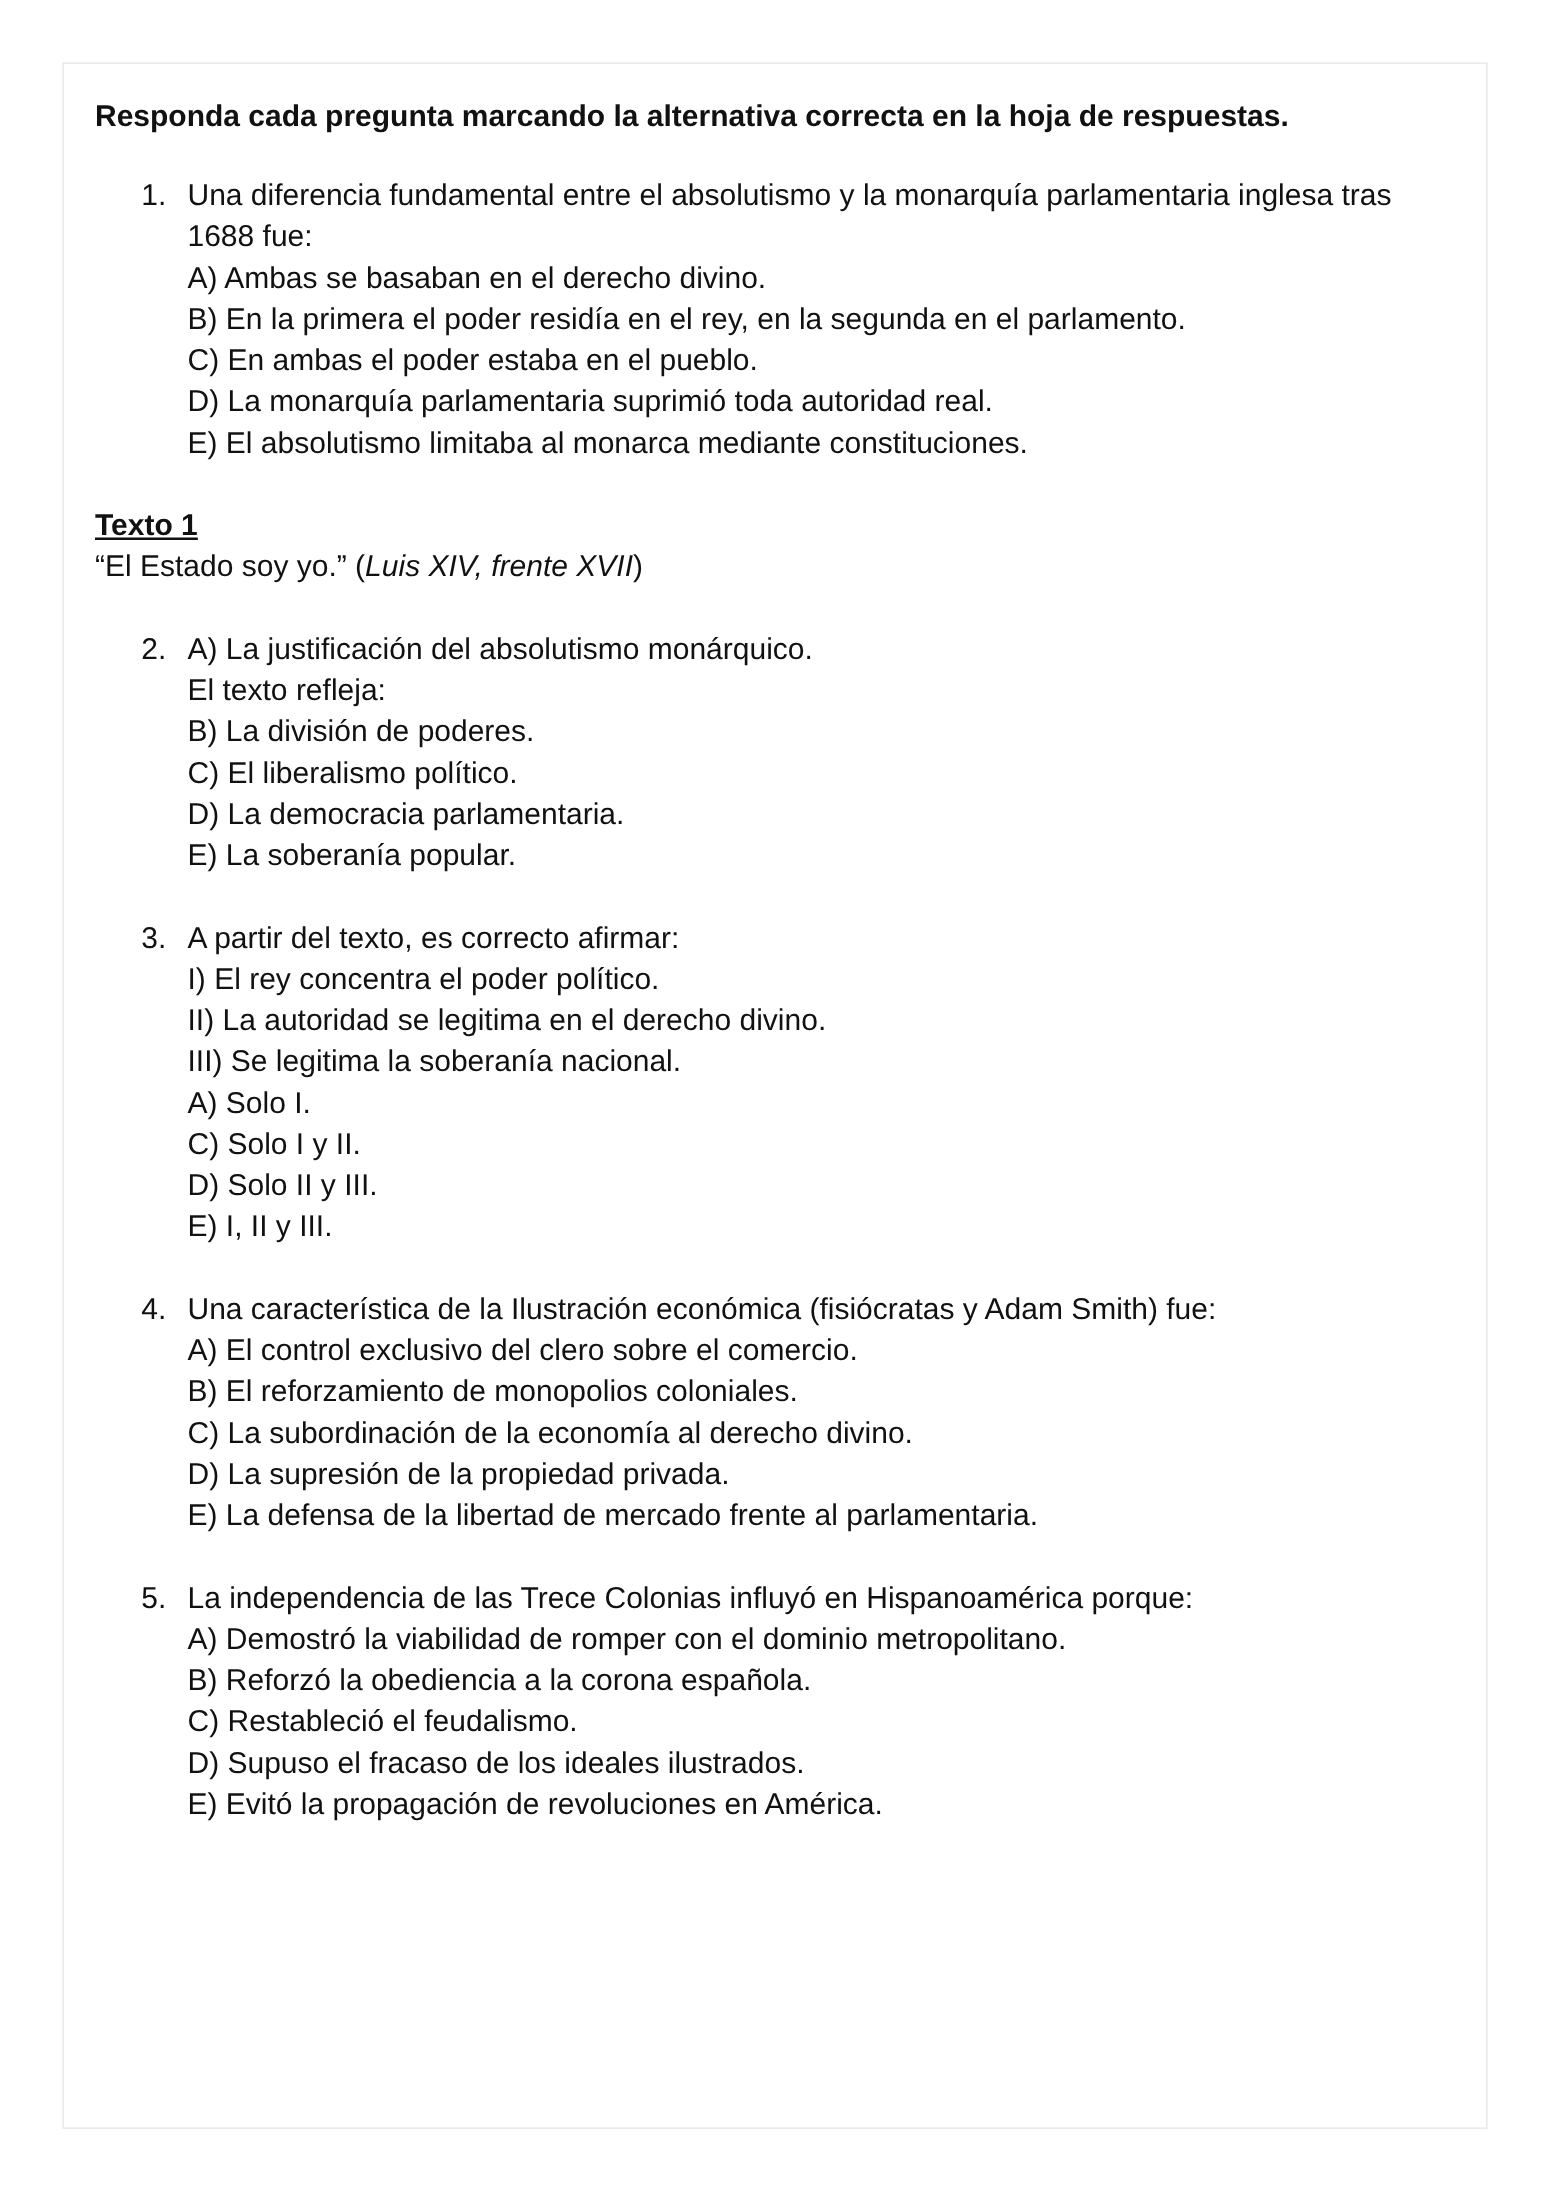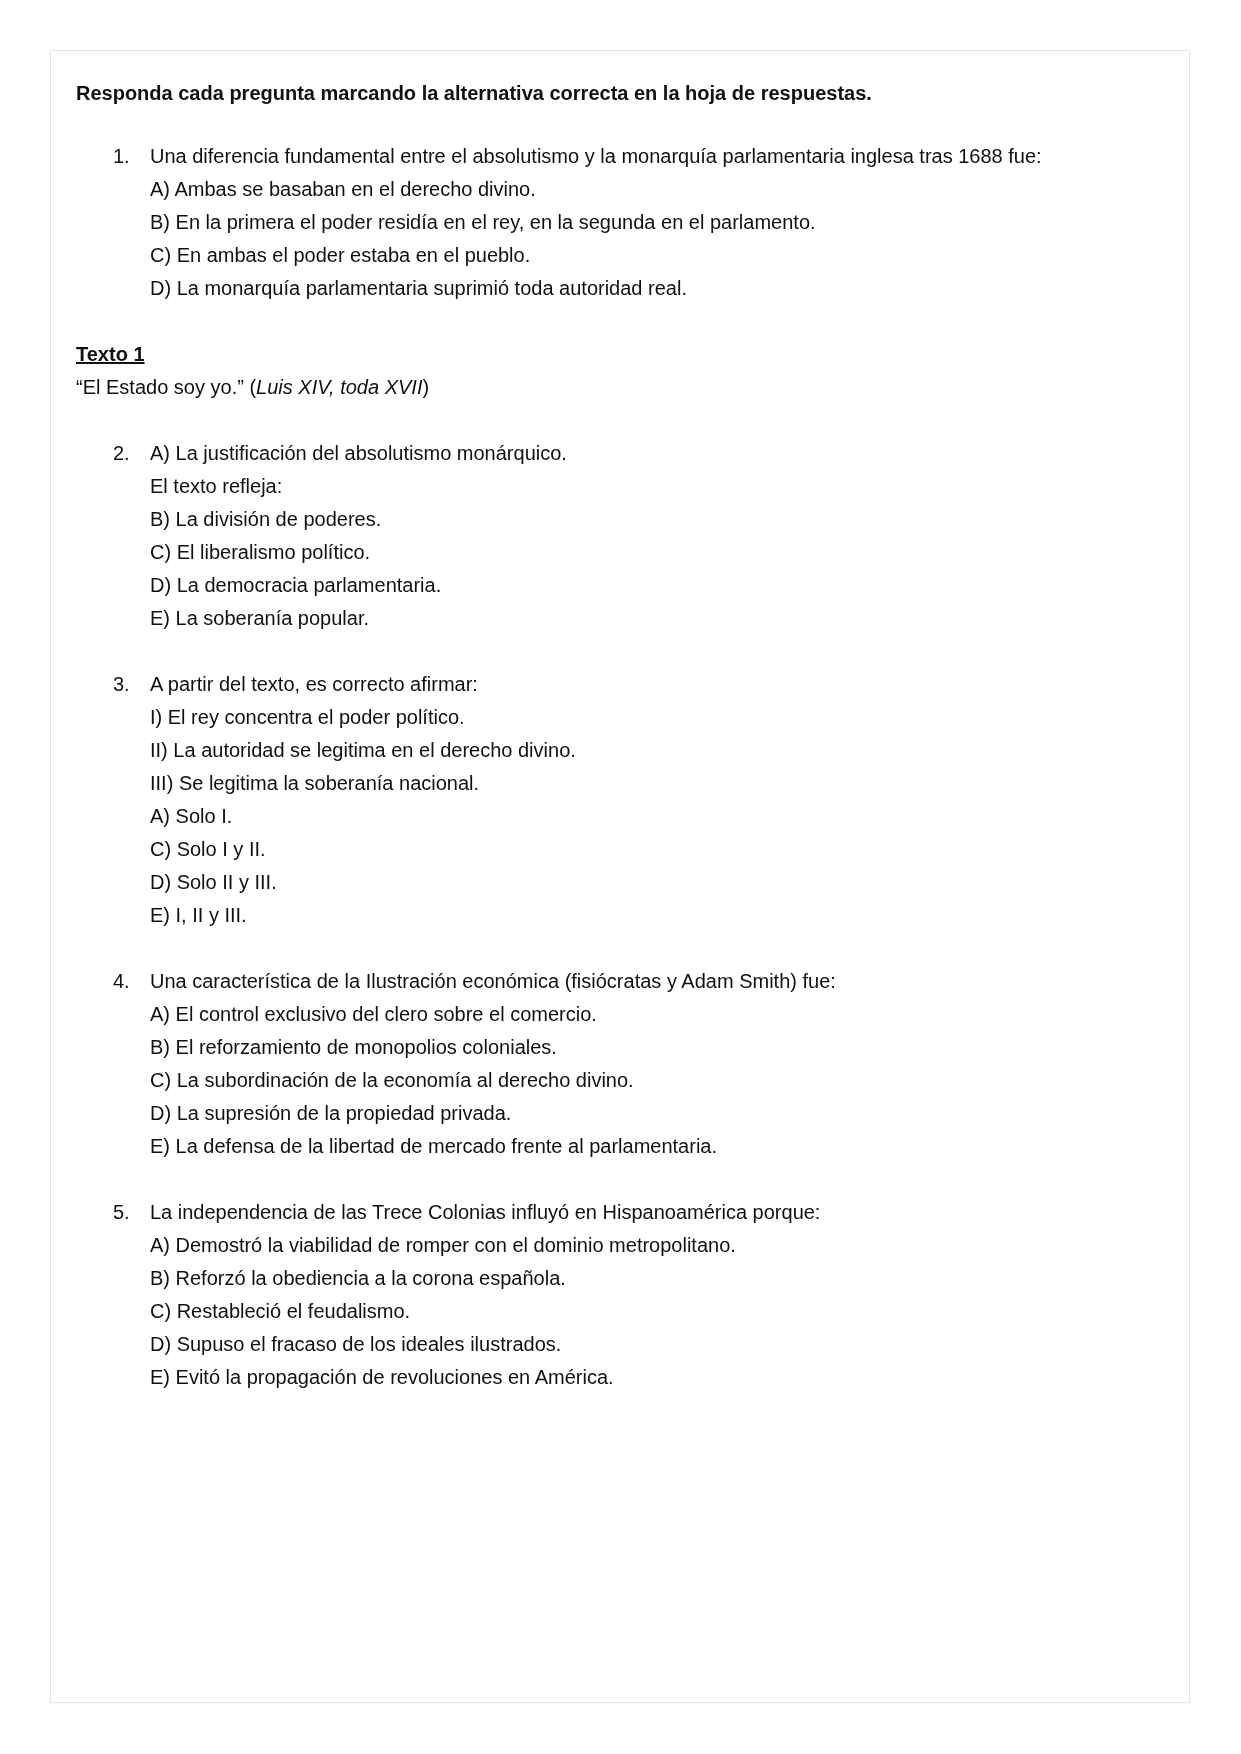--- a/index.html
+++ b/index.html
@@ -1,18 +1,18 @@
 <!DOCTYPE html>
 <html><head>
 <meta charset="utf-8">
 <style>
   html, body { margin:0; padding:0; background:#ffffff; }
   body { width:1241px; height:1754px; position:relative; font-family:"Liberation Sans", sans-serif; color:#111111; }
   .page { position:absolute; left:50px; top:50px; width:1140px; height:1653px; border:1px solid #e4e4e4; box-sizing:border-box; }
-  .content { position:absolute; left:25px; top:26px; right:25px; font-size:20px; line-height:33px; }
+  .content { position:absolute; left:25px; top:26px; right:25px; font-size:24px; line-height:33px; }
   .instr { font-weight:bold; margin:0 0 30px 0; }
   .q { position:relative; padding-left:74px; margin:0 0 33px 0; }
   .q .num { position:absolute; left:37px; top:0; }
   .line { display:block; }
   .texto-title { font-weight:bold; margin:0;text-decoration:underline; }
   .texto-quote { margin:0 0 33px 0; }
   .it { font-style:italic; }
 </style>
 </head>
 <body>
@@ -22,24 +22,25 @@
 
     <p class="instr">Responda cada pregunta marcando la alternativa correcta en la hoja de respuestas.</p>
 
     <div class="q">
       <span class="num">1.</span>
       <span class="line">Una diferencia fundamental entre el absolutismo y la monarquía parlamentaria inglesa tras 1688 fue:</span>
       <span class="line">A) Ambas se basaban en el derecho divino.</span>
       <span class="line">B) En la primera el poder residía en el rey, en la segunda en el parlamento.</span>
       <span class="line">C) En ambas el poder estaba en el pueblo.</span>
       <span class="line">D) La monarquía parlamentaria suprimió toda autoridad real.</span>
+      <span class="line">E) El absolutismo limitaba al monarca mediante constituciones.</span>
     </div>
 
     <p class="texto-title">Texto 1</p>
-    <p class="texto-quote"><span>“El Estado soy yo.”</span><span> (</span><span class="it">Luis XIV, toda XVII</span><span>)</span></p>
+    <p class="texto-quote"><span>“El Estado soy yo.”</span><span> (</span><span class="it">Luis XIV, frente XVII</span><span>)</span></p>
 
     <div class="q">
       <span class="num">2.</span>
       <span class="line">A) La justificación del absolutismo monárquico.</span>
       <span class="line">El texto refleja:</span>
       <span class="line">B) La división de poderes.</span>
       <span class="line">C) El liberalismo político.</span>
       <span class="line">D) La democracia parlamentaria.</span>
       <span class="line">E) La soberanía popular.</span>
     </div>

